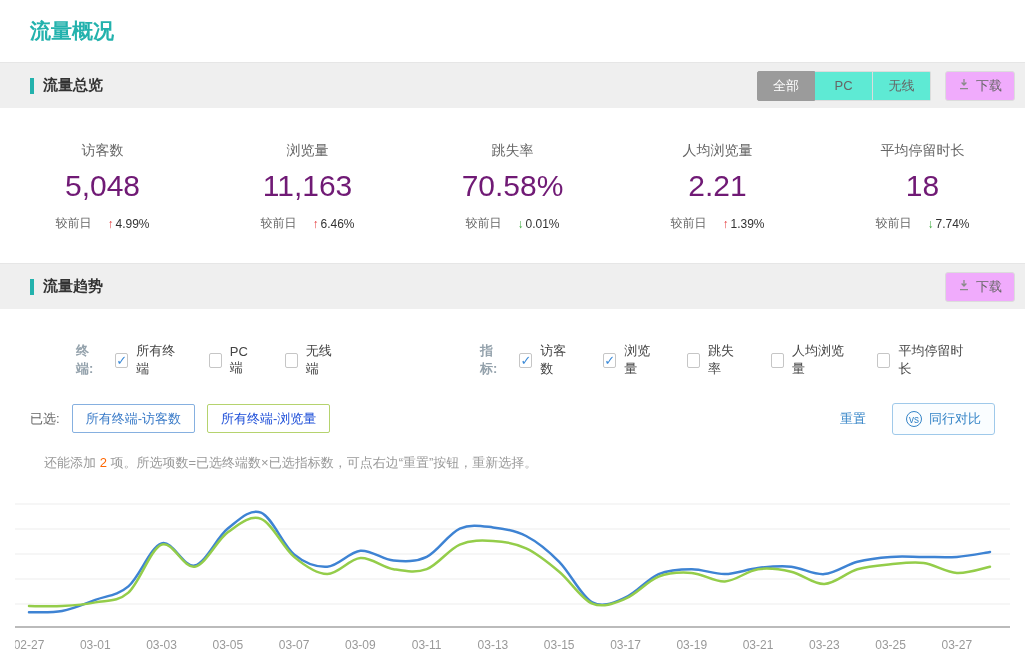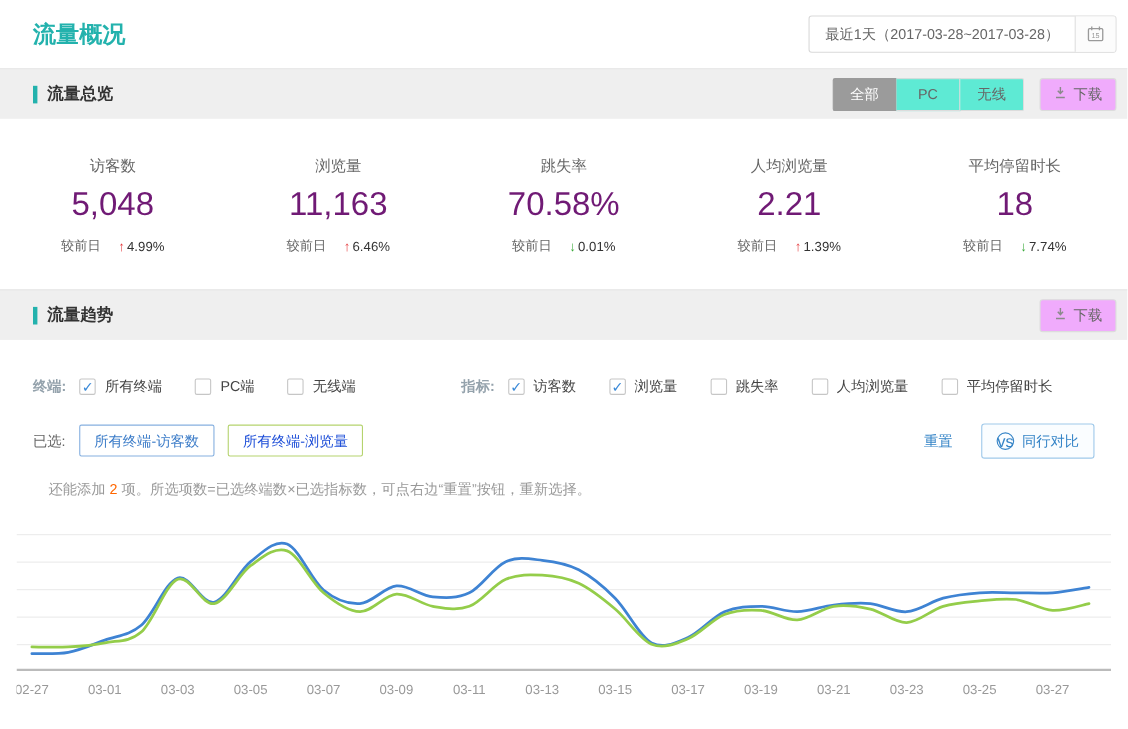--- a/index.html
+++ b/index.html
@@ -36,59 +36,48 @@
   .m-cmp { font-size:12px; color:#666; display:flex; justify-content:center; align-items:center; gap:16px; }
   .m-delta { color:#333; }
   .arrow { font-weight:bold; margin-right:2px; }
   .arrow.up { color:#e4393c; }
   .arrow.down { color:#3aaa3a; }
 
   
   .filter-row { margin-top:33px; padding:0 30px; display:flex; align-items:center; font-size:13px; }
   .fgroup { display:flex; align-items:center; }
   .fgroup + .fgroup { margin-left:66px; }
-  .fgroup-label { color:#94a2ac; font-weight:bold; margin-right:12px; }
+  .fgroup-label { color:#94a2ac; font-weight:bold; margin-right:12px;margin-left:46px; }
   .cb-item { display:flex; align-items:center; margin-right:30px; cursor:pointer; }
   .cb { width:15px; height:15px; border:1px solid #c6c6c6; border-radius:2px; background:#fff; display:inline-flex;
     align-items:center; justify-content:center; font-size:13px; font-weight:bold; color:#3b8ad8; line-height:1; }
   .cb-label { margin-left:8px; color:#444; }
 
   .selected-row { margin-top:25px; padding:0 30px; display:flex; align-items:center; font-size:13px; }
   .sel-label { color:#666; }
   .tag { margin-left:12px; padding:6px 13px; border-radius:2px; background:#fff; cursor:pointer; }
   .tag-blue { border:1px solid #86b0e0; color:#3a7bc8; }
   .tag-green { border:1px solid #b5d36e; color:#1d4ed8; }
   .reset-link { margin-left:auto; color:#3584c7; cursor:pointer; }
   .vs-btn { margin-left:26px; height:32px; padding:0 13px; display:inline-flex; align-items:center; gap:7px;
     background:#fafdff; border:1px solid #9fc9ea; border-radius:3px; color:#3584c7; font-size:13px; cursor:pointer; font-family:inherit; }
   .vs-circle { width:16px; height:16px; border:1px solid #3584c7; border-radius:50%; display:inline-flex;
-    align-items:center; justify-content:center; font-size:15px; }
+    align-items:center; justify-content:center; font-size:10px; }
 
   .hint-row { margin-top:19px; padding:0 44px; font-size:13px; color:#999; }
   .hint-count { color:#ff6600; }
 
   
   .chart-wrap { margin-top:24px; padding-left:15px; }
 </style>
 </head>
 <body>
 
 <div class="page-header">
   <div class="page-title">流量概况</div>
-  <div class="datepicker">
-    <span class="dp-text">最近1天（2017-03-28~2017-03-28）</span>
-    <span class="dp-cal">
-      <svg width="18" height="18" viewBox="0 0 18 18">
-        <rect x="2.5" y="4" width="13" height="11" rx="1" fill="none" stroke="#9a9a9a" stroke-width="1.2"></rect>
-        <line x1="5.5" y1="2" x2="5.5" y2="5.5" stroke="#9a9a9a" stroke-width="1.2"></line>
-        <line x1="12.5" y1="2" x2="12.5" y2="5.5" stroke="#9a9a9a" stroke-width="1.2"></line>
-        <text x="9" y="12.5" text-anchor="middle" font-size="6.5" fill="#9a9a9a">15</text>
-      </svg>
-    </span>
-  </div>
 </div>
 
 <div class="band">
   <span class="band-bar"></span>
   <span class="band-title">流量总览</span>
   <div class="band-right">
     <div class="tabs">
         <button class="tab active">全部</button>
         <button class="tab">PC</button>
         <button class="tab">无线</button>

